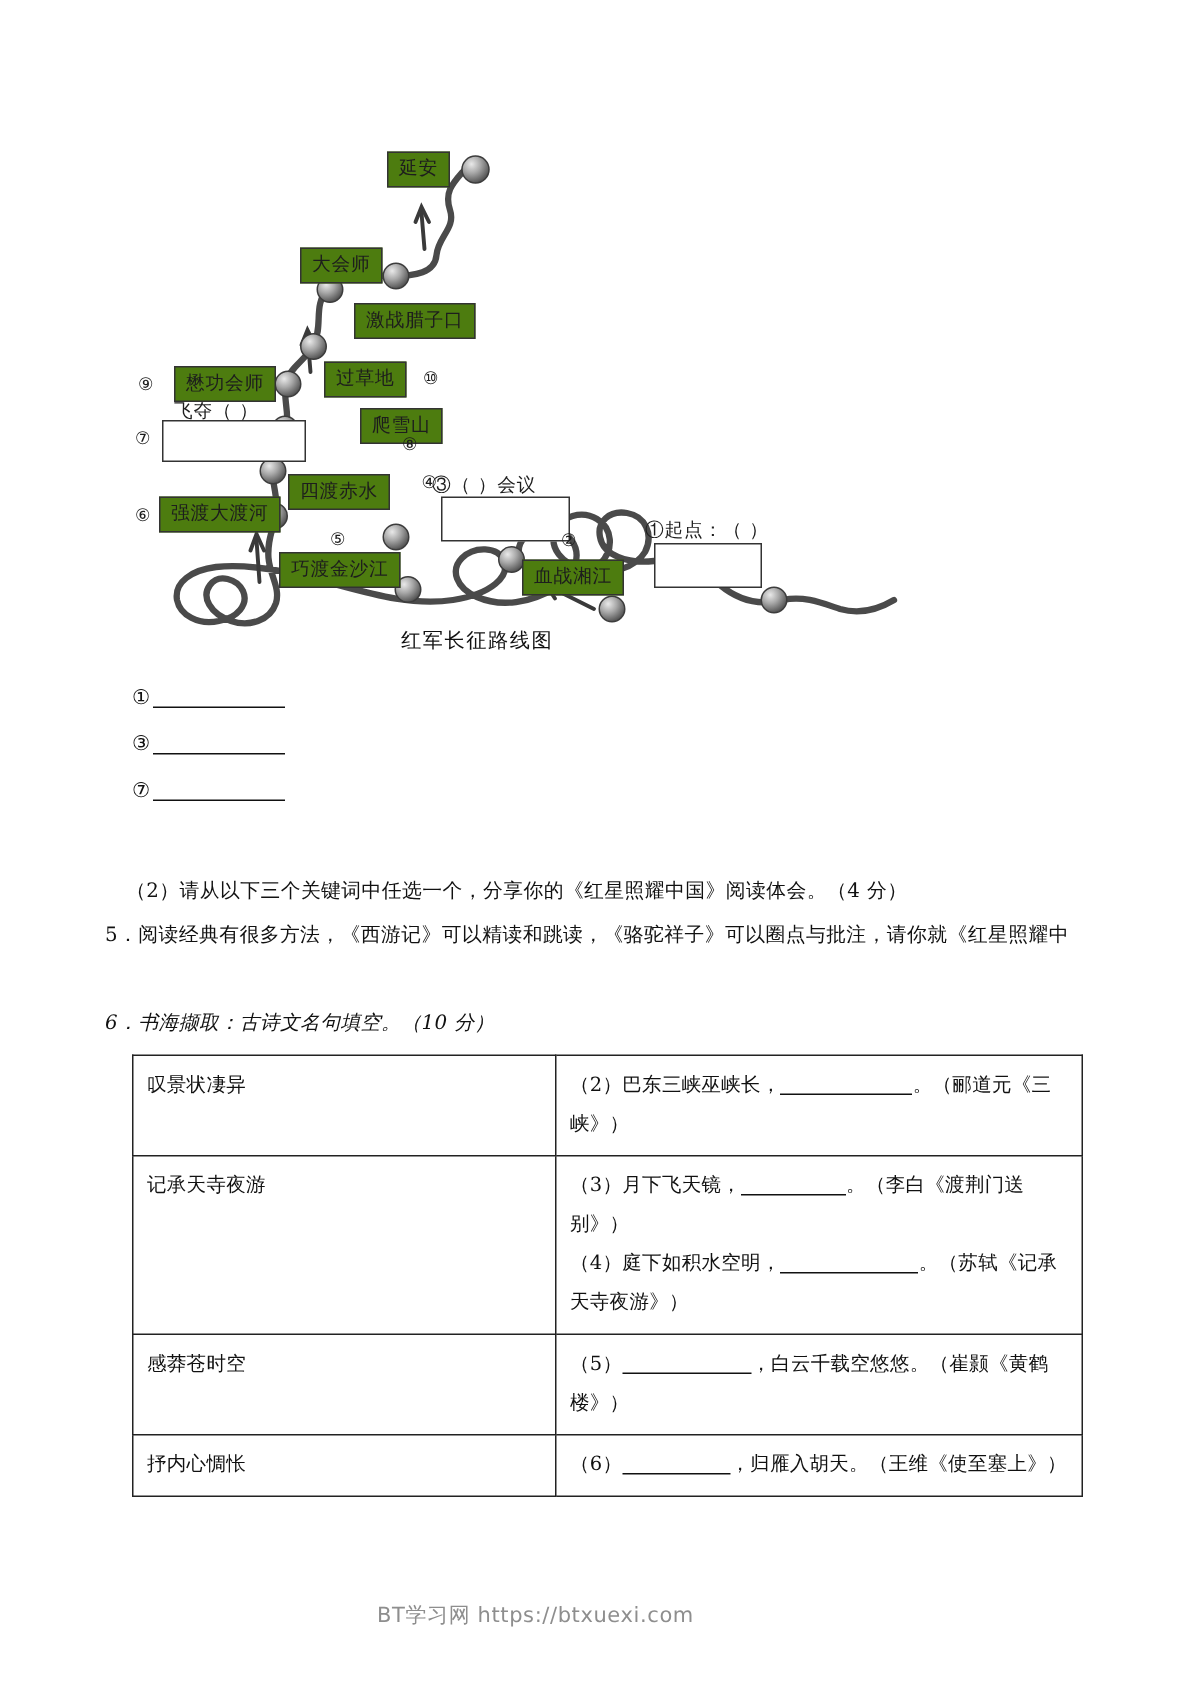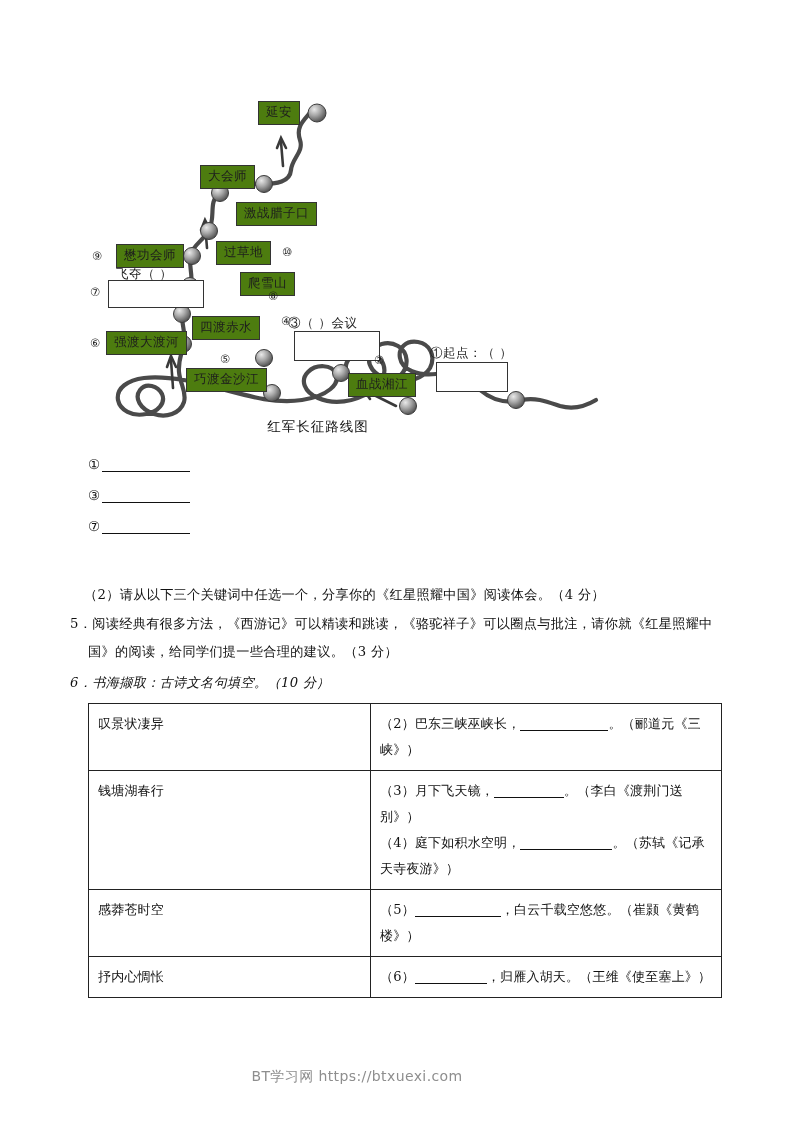--- a/index.html
+++ b/index.html
@@ -258,37 +258,36 @@
   <div class="ansline" style="left:88px; top:487px;">
     <span>③</span><span class="rule"></span>
   </div>
   <div class="ansline" style="left:88px; top:518px;">
     <span>⑦</span><span class="rule"></span>
   </div>
 
   <div class="para" style="left:84px; top:548px; width:640px;margin-top:33px;">（2）请从以下三个关键词中任选一个，分享你的《红星照耀中国》阅读体会。（4 分）</div>
 
   <div class="para" style="left:70px; top:610px; width:660px;">5．阅读经典有很多方法，《西游记》可以精读和跳读，《骆驼祥子》可以圈点与批注，请你就《红星照耀中</div>
-  <div class="para" style="left:88px; top:638px; width:660px;">国》的阅读，给同学们提一些合理的建议。（3 分）</div>
 
   <div class="para" style="left:70px; top:669px; width:660px;font-style:italic;">6．书海撷取：古诗文名句填空。（10 分）</div>
 
   <table class="tbl">
     <tbody>
 
 
       <tr>
         <td class="left-col">叹景状凄异</td>
         <td>
           <span>（2）</span><span>巴东三峡巫峡长，</span><span class="fillrule r2"></span><span>。（郦道元《三峡》）</span>
         </td>
       </tr>
 
       <tr>
-        <td class="left-col">钱塘湖春行</td>
+        <td class="left-col">记承天寺夜游</td>
         <td>
           <div><span>（3）</span><span>月下飞天镜，</span><span class="fillrule r3"></span><span>。（李白《渡荆门送别》）</span></div>
           <div><span>（4）</span><span>庭下如积水空明，</span><span class="fillrule r4"></span><span>。（苏轼《记承天寺夜游》）</span></div>
         </td>
       </tr>
 
       <tr>
         <td class="left-col">感莽苍时空</td>
         <td>
           <span>（5）</span><span class="fillrule r5"></span><span>，白云千载空悠悠。（崔颢《黄鹤楼》）</span>

